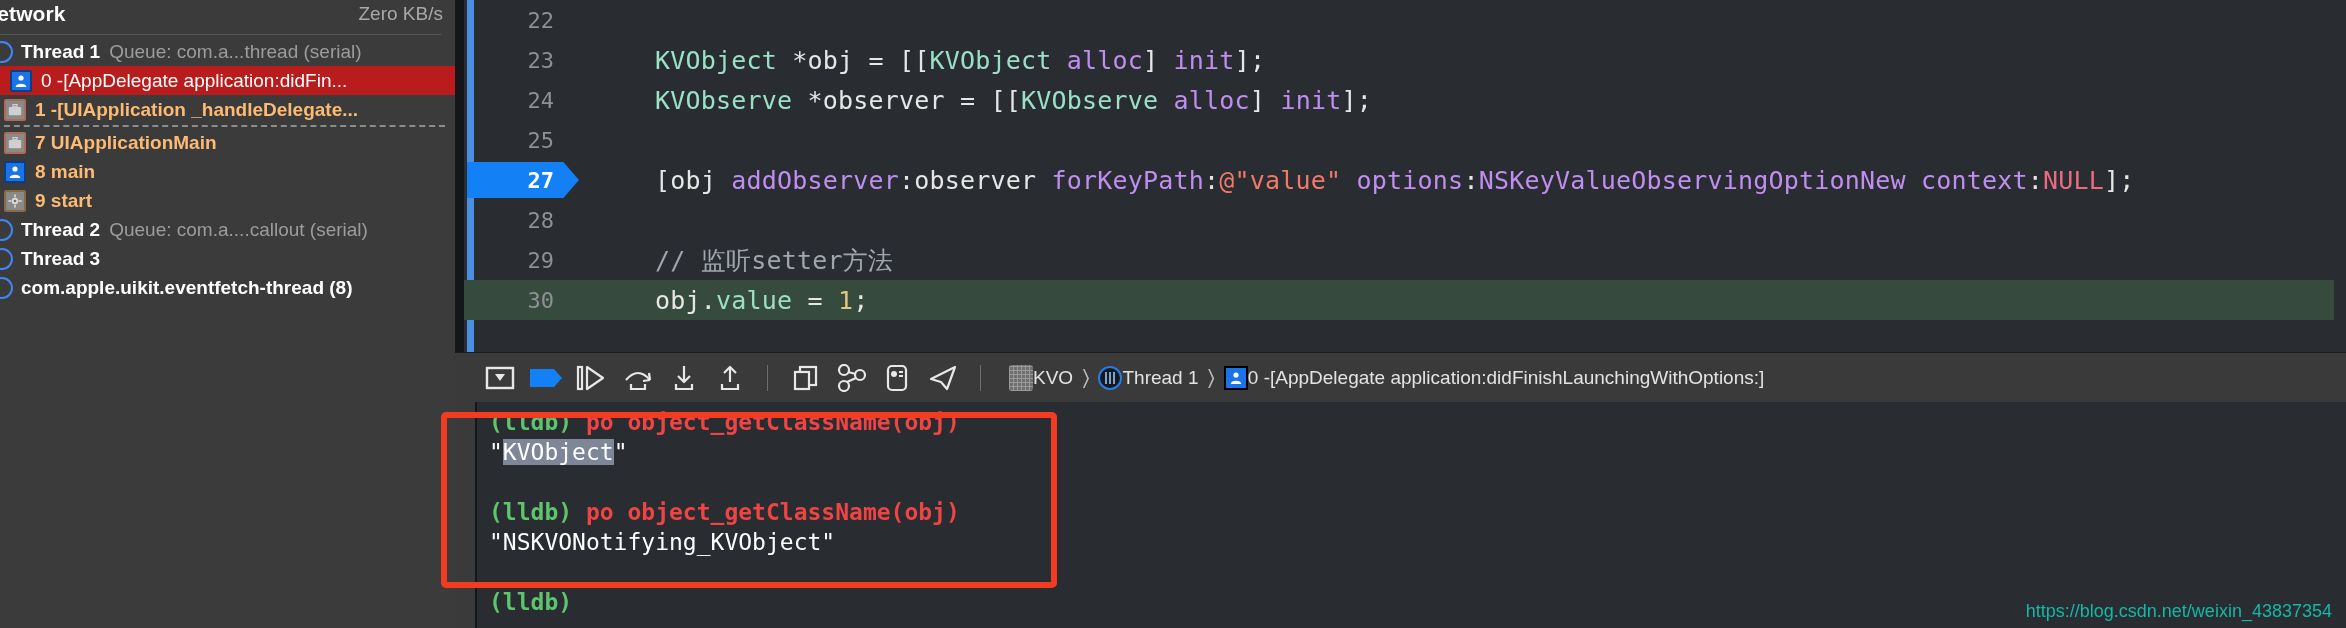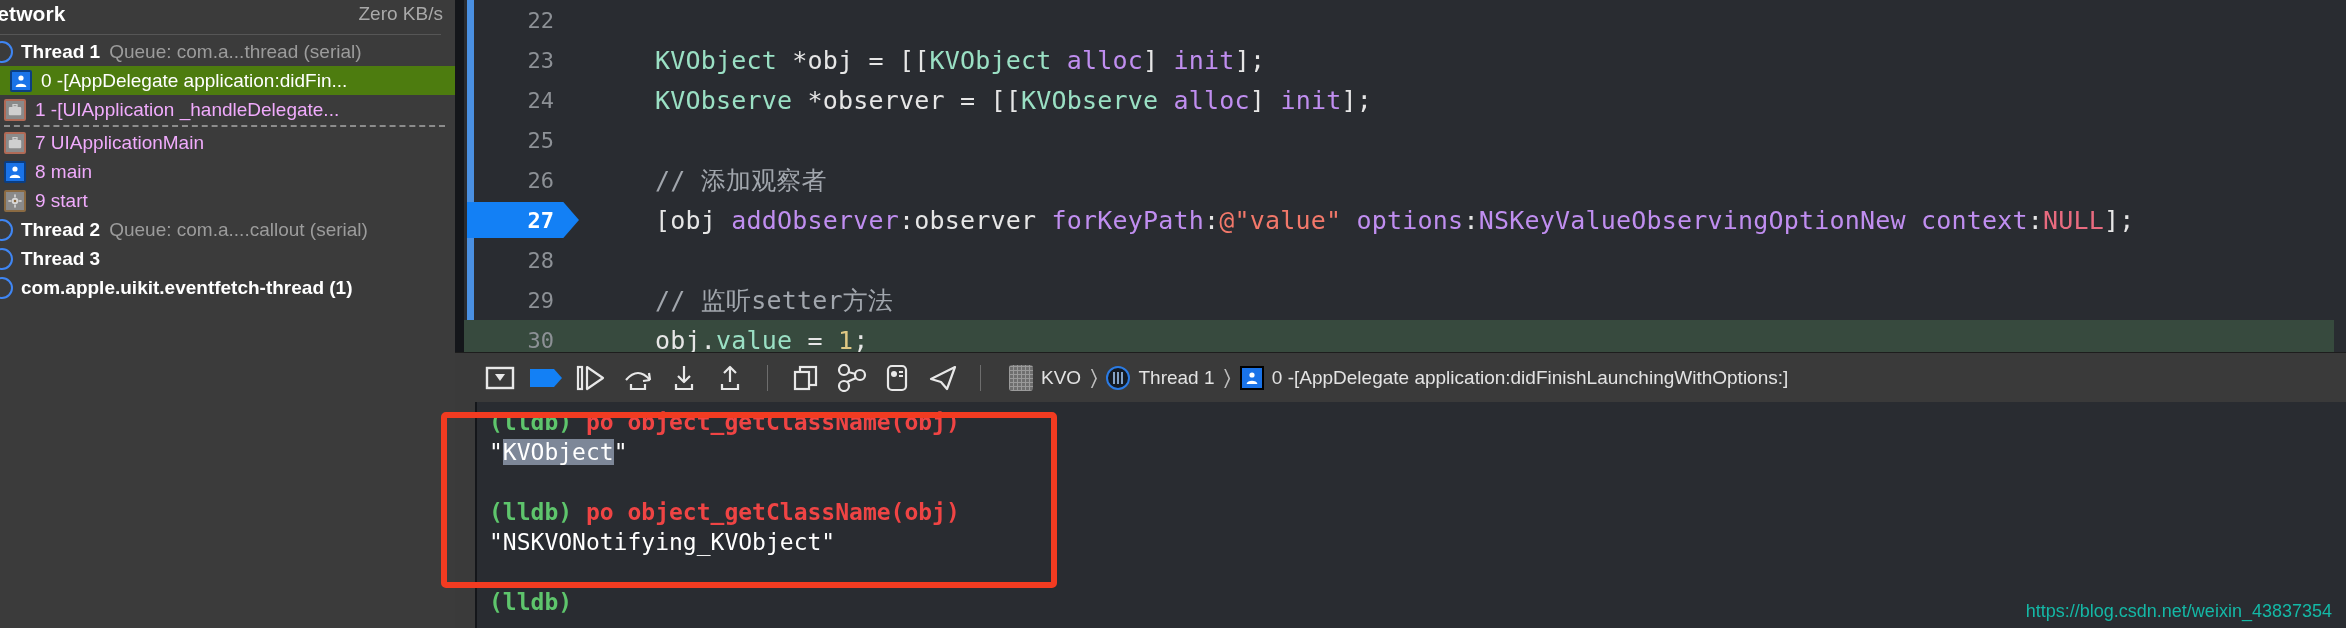--- a/index.html
+++ b/index.html
@@ -53,28 +53,28 @@
   }
   .thread-list { padding-top: 2px; }
   .row {
     display: flex;
     align-items: center;
     height: 29px;
     padding-left: 2px;
     white-space: nowrap;
     position: relative;
   }
-  .row.selected { background: #4d7c0f; padding-left: 8px; }
+  .row.selected { background: #b91c1c; padding-left: 8px; }
   .row .label {
     font-size: 19px;
     color: #ffffff;
     overflow: hidden;
     text-overflow: ellipsis;
   }
-  .row .label.dim { color: #f0abfc; font-weight: 400; }
+  .row .label.dim { color: #fdba74; font-weight: 700; }
   .row.thread .label { font-weight: 700; }
   .row .queue {
     font-size: 19px;
     color: #9c9c9c;
     margin-left: 9px;
     font-weight: 400;
   }
   
   .thread-dot {
     width: 22px; height: 22px;
@@ -196,21 +196,21 @@
     display: flex;
     align-items: center;
     margin-left: 14px;
     white-space: nowrap;
     overflow: hidden;
   }
   .jumpbar .crumb {
     display: flex; align-items: center;
     font-size: 19px; color: #e3e3e3;
   }
-  .jumpbar .crumb-label { margin-left: 8px; }
+  .jumpbar .crumb-label { margin-left: 0; }
   .jumpbar .chev {
     color: #bdbdbd;
     font-size: 22px;
     margin: 0 9px;
     font-weight: 300;
   }
   .proj-icon {
     width: 24px; height: 26px;
     background:
       repeating-linear-gradient(0deg, #9a9a9a 0 1px, transparent 1px 4px),
@@ -348,35 +348,34 @@
           <div class="thread-dot"></div>
           <span class="label">Thread 2</span>
           <span class="queue">Queue: com.a....callout (serial)</span>
         </div>
         <div class="row thread">
           <div class="thread-dot"></div>
           <span class="label">Thread 3</span>
         </div>
         <div class="row thread">
           <div class="thread-dot"></div>
-          <span class="label">com.apple.uikit.eventfetch-thread (1)</span>
+          <span class="label">com.apple.uikit.eventfetch-thread (8)</span>
         </div>
       </div>
   </div>
 
   <div id="editor-wrap">
     <div id="gutter-bg"></div>
     <div id="editor-left-border"></div>
     <div id="focus-bar"></div>
     <div id="code-lines" style="position:absolute;left:9px;top:0;right:12px;">
         <div class="code-line"><span class="lnum">22</span><span class="code"></span></div>
         <div class="code-line"><span class="lnum">23</span><span class="code"><span class="tok-plain">    </span><span class="tok-type">KVObject</span><span class="tok-plain"> *obj = [[</span><span class="tok-type">KVObject</span><span class="tok-plain"> </span><span class="tok-sel">alloc</span><span class="tok-plain">] </span><span class="tok-sel">init</span><span class="tok-plain">];</span></span></div>
         <div class="code-line"><span class="lnum">24</span><span class="code"><span class="tok-plain">    </span><span class="tok-type">KVObserve</span><span class="tok-plain"> *observer = [[</span><span class="tok-type">KVObserve</span><span class="tok-plain"> </span><span class="tok-sel">alloc</span><span class="tok-plain">] </span><span class="tok-sel">init</span><span class="tok-plain">];</span></span></div>
         <div class="code-line"><span class="lnum">25</span><span class="code"></span></div>
-        <div class="code-line"><span class="lnum">26</span><span class="code"><span class="tok-comment">    // 添加观察者</span></span></div>
         <div class="code-line current"><div class="pc-arrow"></div><span class="lnum">27</span><span class="code"><span class="tok-plain">    [obj </span><span class="tok-sel">addObserver</span><span class="tok-plain">:observer </span><span class="tok-sel">forKeyPath</span><span class="tok-plain">:</span><span class="tok-str">@"value"</span><span class="tok-plain"> </span><span class="tok-sel">options</span><span class="tok-plain">:</span><span class="tok-sel">NSKeyValueObservingOptionNew</span><span class="tok-plain"> </span><span class="tok-sel">context</span><span class="tok-plain">:</span><span class="tok-const">NULL</span><span class="tok-plain">];</span></span></div>
         <div class="code-line"><span class="lnum">28</span><span class="code"></span></div>
         <div class="code-line"><span class="lnum">29</span><span class="code"><span class="tok-comment">    // 监听setter方法</span></span></div>
         <div class="code-line exec-green"><span class="lnum">30</span><span class="code"><span class="tok-plain">    obj.</span><span class="tok-prop">value</span><span class="tok-plain"> = </span><span class="tok-num">1</span><span class="tok-plain">;</span></span></div>
       </div>
   </div>
 
   <div id="debug-bar">
 
     <div class="tb-btn">

